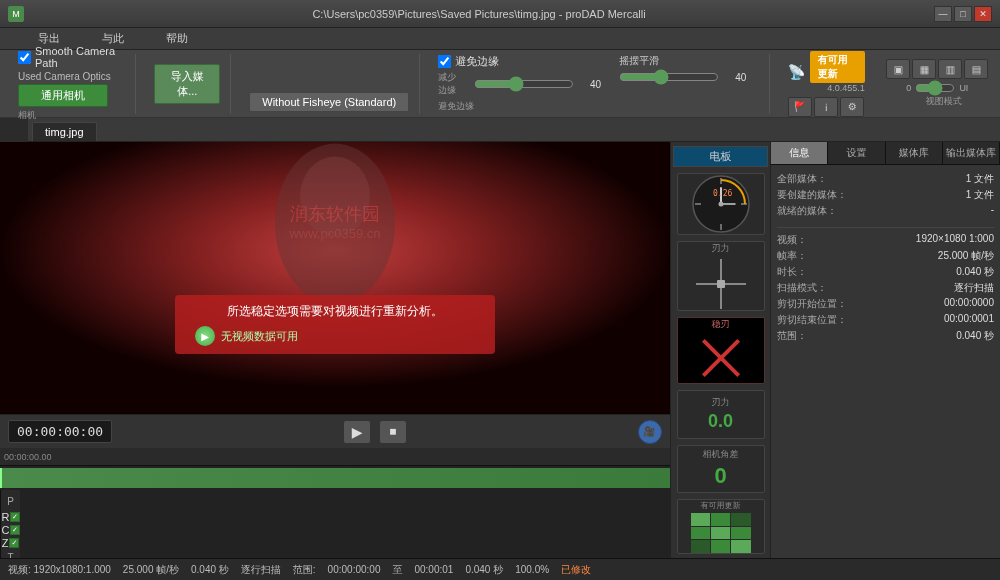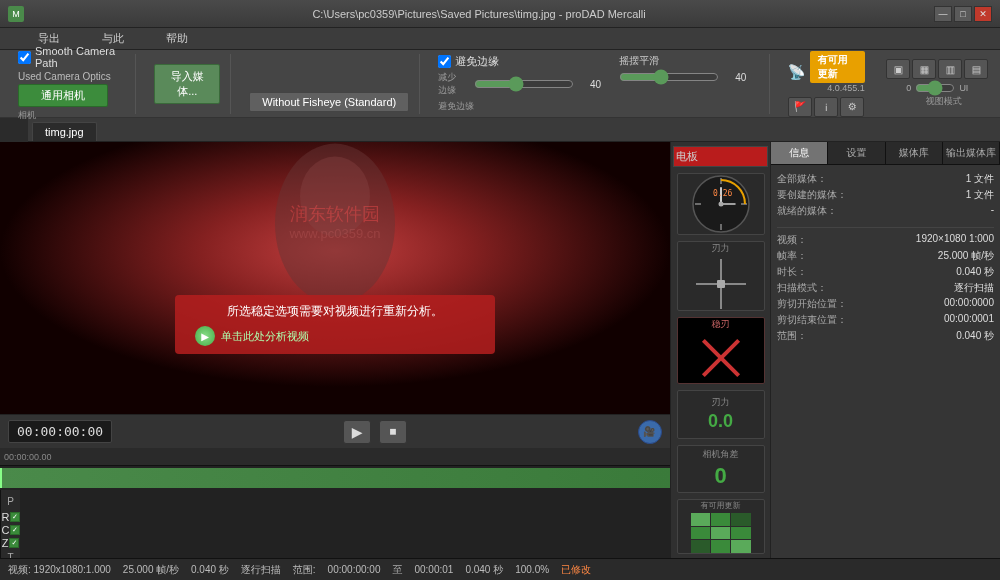--- a/index.html
+++ b/index.html
@@ -492,23 +492,23 @@
       align-items: center;
       padding: 4px 2px;
       gap: 6px;
       overflow-y: auto;
     }
 
     .ep-header {
       font-size: 11px;
       color: #ccc;
       width: 100%;
-      text-align: left;
+      text-align: center;
       padding: 2px;
-      background: #b91c1c;
+      background: #0c4a6e;
       border: 1px solid #444;
       cursor: pointer;
     }
 
     .ep-card {
       width: 88px;
       height: 70px;
       background: #2a2a2a;
       border: 1px solid #444;
       border-radius: 2px;
@@ -752,21 +752,21 @@
 
         <div class="watermark">
           <div style="font-size:18px;color:rgba(255,80,80,0.4);text-align:center;">润东软件园</div>
           <div style="font-size:13px;color:rgba(200,100,100,0.3);text-align:center;">www.pc0359.cn</div>
         </div>
 
         <div class="video-overlay">
           <div class="video-overlay-text">所选稳定选项需要对视频进行重新分析。</div>
           <button class="analyze-btn">
             <div class="analyze-icon">▶</div>
-            <span>单击此处分析视频</span>
+            <span>无视频数据可用</span>
           </button>
         </div>
       </div>
     </div>
 
     <div id="timeline-controls">
       <div class="time-display">00:00:00:00</div>
       <div style="flex:1;"></div>
       <button class="play-btn">▶</button>
       <button class="play-btn">⏹</button>

